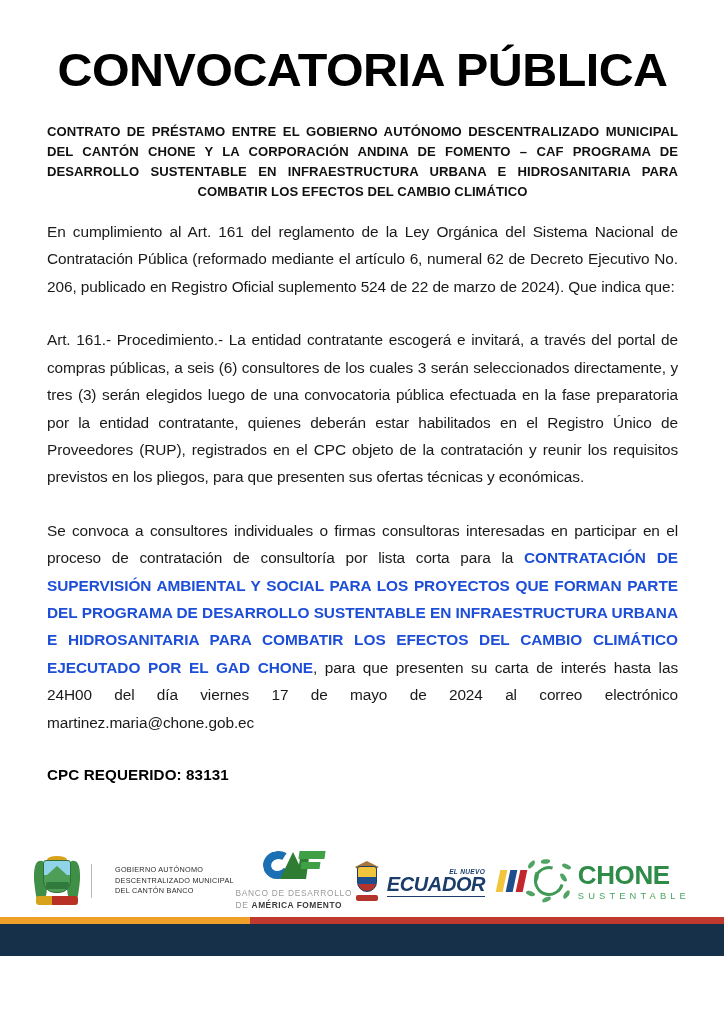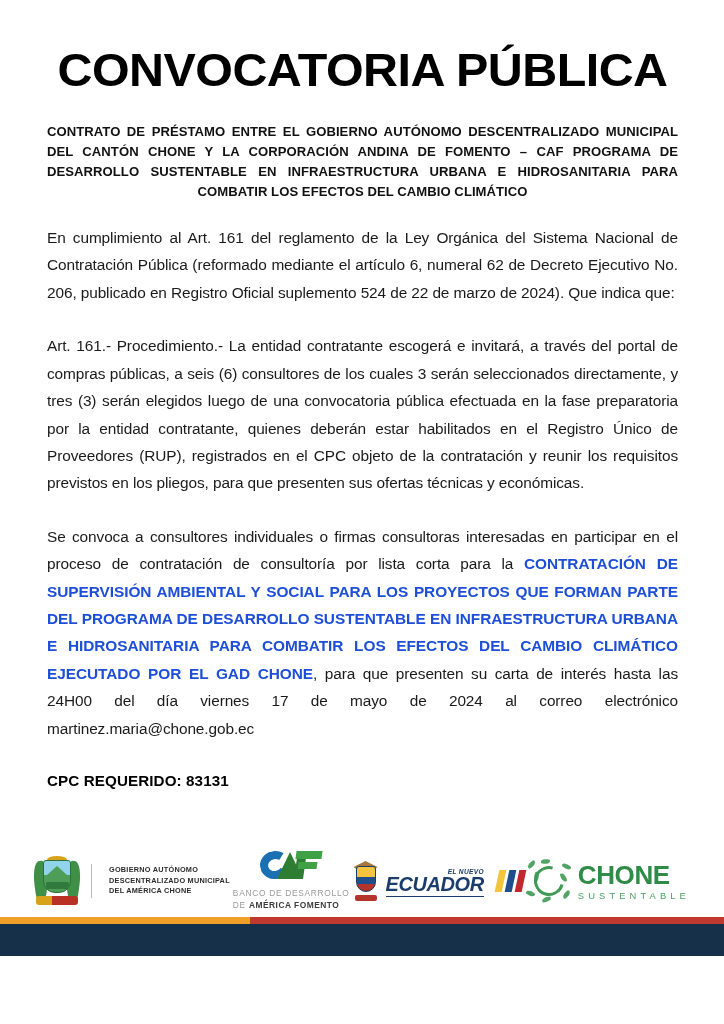--- a/index.html
+++ b/index.html
@@ -50,21 +50,21 @@
     font-weight: 700;
     line-height: 1.53;
     text-align: justify;
     text-align-last: center;
     color: #111111;
     letter-spacing: 0.05px;
   }
 
   
   .body-block {
-    margin-top: 22px;
+    margin-top: 16px;
   }
 
   p.para {
     font-size: 15.4px;
     line-height: 1.78;
     text-align: justify;
     color: #1a1a1a;
     letter-spacing: -0.1px;
   }
 
@@ -169,25 +169,26 @@
   .gad-divider {
     width: 1px;
     height: 34px;
     background: #b9b9b9;
     margin: 0 9px 0 3px;
     flex: none;
   }
 
   .gad-text {
     font-size: 7.3px;
-    font-weight: 700;
+    font-weight: 400;
     line-height: 1.42;
     color: #2b2b2b;
     letter-spacing: 0.25px;
     white-space: nowrap;
+    margin-left: 6px;
   }
 
   
   .caf-logo { gap: 8px; flex-direction: column; }
   .caf-mark {
     position: relative;
     width: 62px;
     height: 28px;
     flex: none;
   }
@@ -414,21 +415,21 @@
         <span class="wreath-l"></span>
         <span class="wreath-r"></span>
         <span class="ray"></span>
         <span class="shield"></span>
         <span class="banner"></span>
       </div>
       <div class="gad-divider"></div>
       <div class="gad-text">
         <div>GOBIERNO AUTÓNOMO</div>
         <div>DESCENTRALIZADO MUNICIPAL</div>
-        <div>DEL AMÉRICA CHONE</div>
+        <div>DEL CANTÓN BANCO</div>
       </div>
     </div>
 
     <div class="logo caf-logo">
       <div class="caf-mark">
         <span class="c-shape"></span>
         <span class="a-shape"></span>
         <span class="f-stem"></span>
         <span class="f-bar-top"></span>
         <span class="f-bar-mid"></span>

